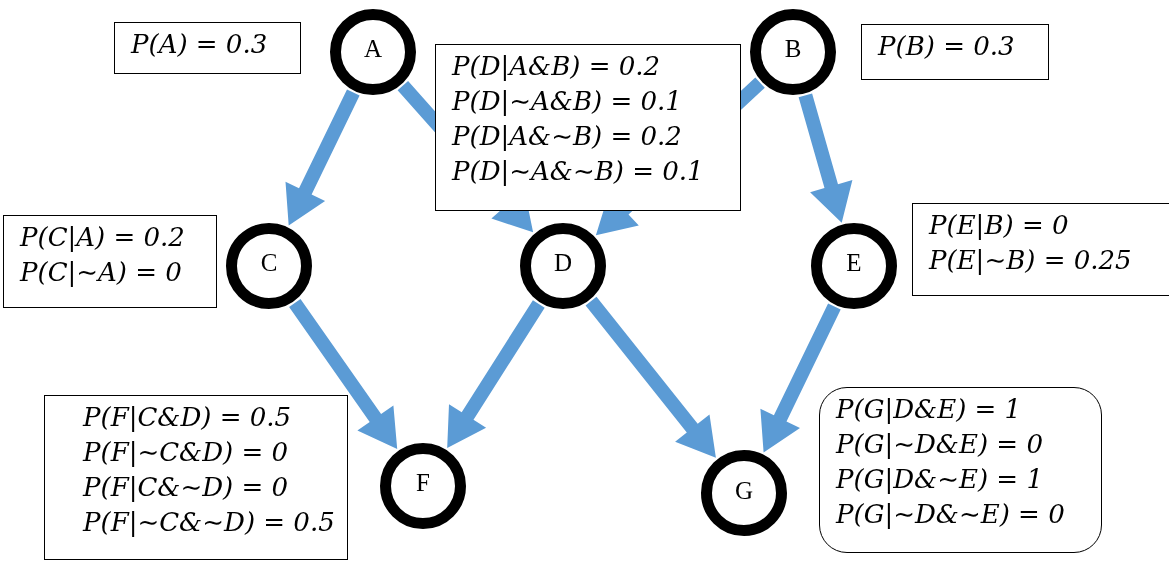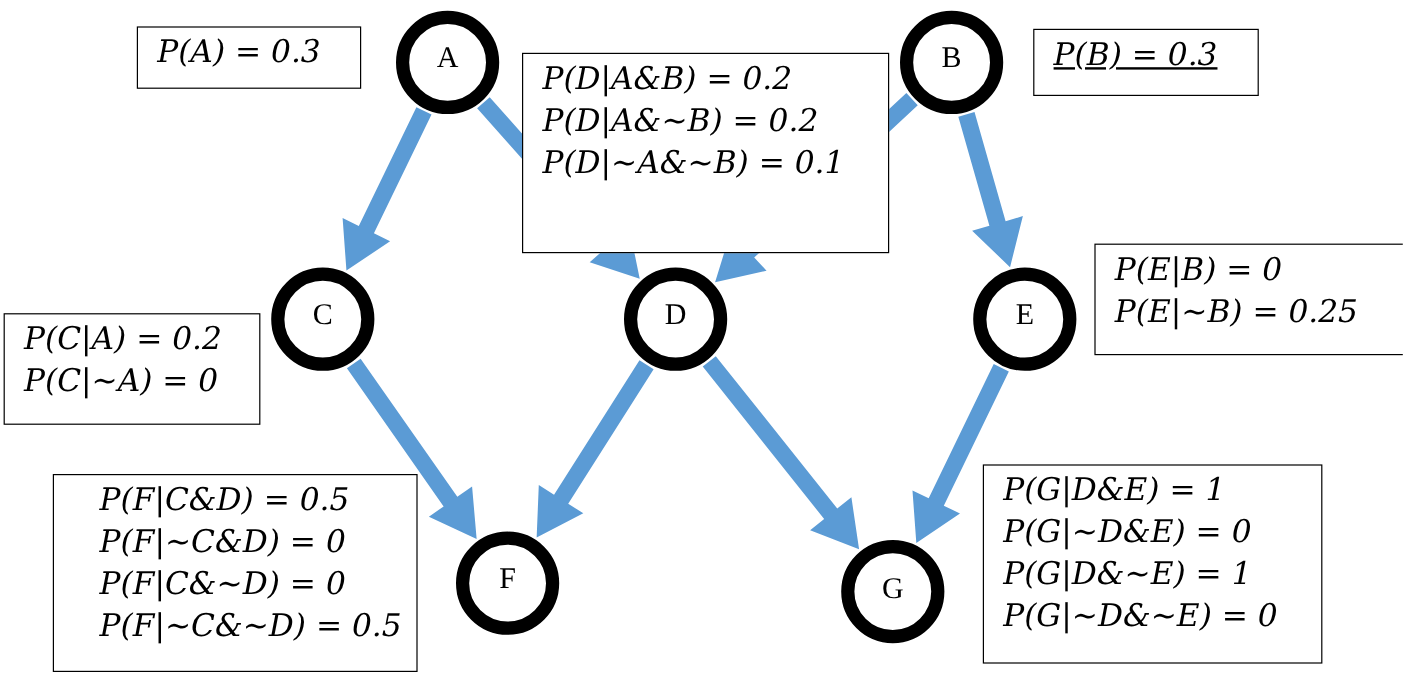--- a/index.html
+++ b/index.html
@@ -44,43 +44,44 @@
         <polygon points="585.6,305.5 686.8,432.5 675.1,441.8 715.9,457.8 709.5,414.4 697.7,423.7 596.5,296.8" fill="#5b9bd5"></polygon>
       </g>
       <g>
         <polygon points="828.1,303.4 773.9,415.3 760.4,408.7 763.6,452.5 800.0,427.9 786.5,421.4 840.7,309.5" fill="#5b9bd5"></polygon>
       </g>
     </svg>
 
   <div class="cpt-box" style="left:114px;top:22px;width:187px;height:52px;">
     <span class="cpt-line">P(A) = 0.3</span>
   </div>
-  <div class="cpt-box" style="left:861px;top:24px;width:188px;height:56px;text-decoration:underline;">
+  <div class="cpt-box" style="left:861px;top:24px;width:188px;height:56px;">
     <span class="cpt-line">P(B) = 0.3</span>
   </div>
   <div class="cpt-box" style="left:435px;top:44px;width:306px;height:167px;padding-left:16px;">
     <span class="cpt-line">P(D|A&amp;B) = 0.2</span>
+    <span class="cpt-line">P(D|∼A&amp;B) = 0.1</span>
     <span class="cpt-line">P(D|A&amp;∼B) = 0.2</span>
     <span class="cpt-line">P(D|∼A&amp;∼B) = 0.1</span>
   </div>
-  <div class="cpt-box" style="left:3px;top:215px;width:214px;height:93px;margin-top:46px;">
+  <div class="cpt-box" style="left:3px;top:215px;width:214px;height:93px;">
     <span class="cpt-line">P(C|A) = 0.2</span>
     <span class="cpt-line">P(C|∼A) = 0</span>
   </div>
   <div class="cpt-box" style="left:912px;top:203px;width:279px;height:93px;">
     <span class="cpt-line">P(E|B) = 0</span>
     <span class="cpt-line">P(E|∼B) = 0.25</span>
   </div>
   <div class="cpt-box" style="left:44px;top:395px;width:304px;height:165px;padding-left:38px;">
     <span class="cpt-line">P(F|C&amp;D) = 0.5</span>
     <span class="cpt-line">P(F|∼C&amp;D) = 0</span>
     <span class="cpt-line">P(F|C&amp;∼D) = 0</span>
     <span class="cpt-line">P(F|∼C&amp;∼D) = 0.5</span>
   </div>
-  <div class="cpt-box" style="left:819px;top:387px;width:283px;height:166px;">
+  <div class="cpt-box" style="left:819px;top:387px;width:283px;height:166px;border-radius:28px;">
     <span class="cpt-line">P(G|D&amp;E) = 1</span>
     <span class="cpt-line">P(G|∼D&amp;E) = 0</span>
     <span class="cpt-line">P(G|D&amp;∼E) = 1</span>
     <span class="cpt-line">P(G|∼D&amp;∼E) = 0</span>
   </div>
 
   <svg id="nodes-svg" width="1169" height="562" style="position:absolute;left:0;top:0;">
       <circle cx="373" cy="52" r="37.5" fill="none" stroke="#000000" stroke-width="11"></circle>
       <circle cx="793" cy="52" r="37.5" fill="none" stroke="#000000" stroke-width="11"></circle>
       <circle cx="269" cy="266" r="37.5" fill="none" stroke="#000000" stroke-width="11"></circle>

